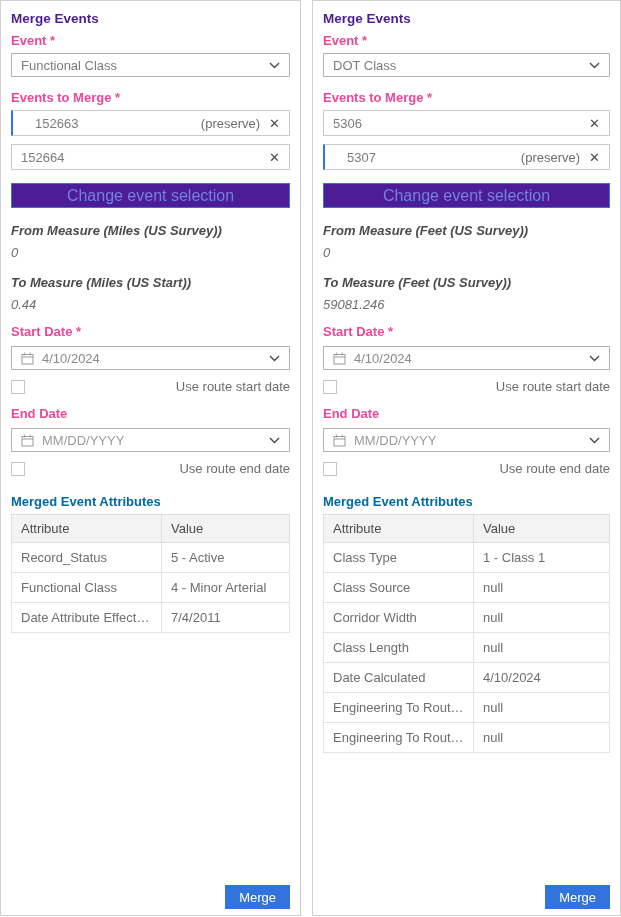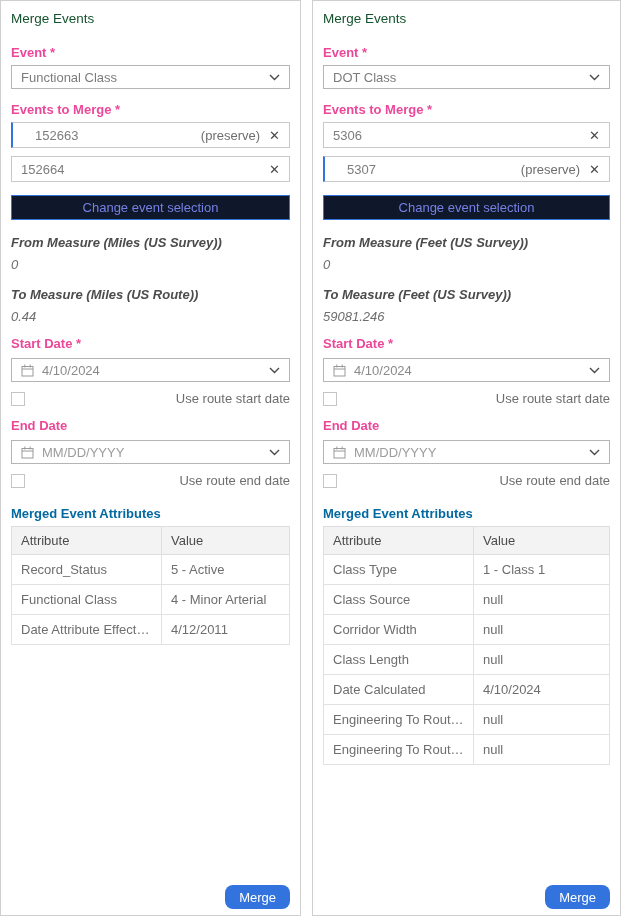--- a/index.html
+++ b/index.html
@@ -11,21 +11,21 @@
   }
   .wrap { display: flex; gap: 11px; }
   .panel {
     background: #fff; border: 1px solid #cfcfcf;
     height: 916px; padding: 10px 10px 5px;
     display: flex; flex-direction: column;
   }
   .panel.left  { width: 301px; }
   .panel.right { width: 309px; }
 
-  .panel-title { font-size: 13.5px; font-weight: 400; color: #14532d; margin: 0 0 18px; line-height: 16px; }
+  .panel-title { font-size: 13.5px; font-weight: 700; color: #4c1d95; margin: 0 0 6px; line-height: 16px; }
 
   .field-label { font-weight: 700; color: #ec4899; line-height: 16px; margin: 0 0 4px; }
   .info-label  { font-weight: 700; color: #4c4c4c; line-height: 16px; }
   .info-value  { color: #6e6e6e; line-height: 14px; margin-top: 7px; }
 
   .select {
     height: 24px; border: 1px solid #b5b5b5; background: #fff;
     display: flex; align-items: center; padding: 0 9px;
     color: #7c7c7c; cursor: pointer; margin-bottom: 13px;
   }
@@ -39,22 +39,22 @@
   .event-item.preserved { border-left: 2px solid #3273de; padding-left: 22px; }
   .event-item .grow { flex: 1; }
   .preserve-label { color: #6e6e6e; margin-right: 9px; }
   .remove-btn {
     background: none; border: none; padding: 0; margin: 0;
     font-size: 13px; color: #4a4a4a; cursor: pointer; line-height: 1;
     font-family: "DejaVu Sans", sans-serif;
   }
 
   .change-btn {
-    width: 100%; height: 25px; margin: 5px 0 0; background: #0f172a;
-    border: 1px solid #3273de; color: #7680e2; font-size: 13px;
+    width: 100%; height: 25px; margin: 5px 0 0; background: #4c1d95;
+    border: 1px solid #3273de; color: #7680e2; font-size: 16px;
     font-family: "Liberation Sans", sans-serif; cursor: pointer;
   }
 
   .measure-block { margin-top: 15px; font-style: italic; }
 
   .date-label { margin-top: 12px; }
   .datepicker {
     height: 24px; border: 1px solid #b5b5b5; background: #fff;
     display: flex; align-items: center; padding: 0 9px; gap: 8px;
     color: #8a8a8a; cursor: pointer; margin-top: 2px;
@@ -73,21 +73,21 @@
     padding: 6px 9px; border: 1px solid #dedede; height: 28px;
   }
   table.attr-table td {
     color: #6e6e6e; padding: 7px 9px; border: 1px solid #e2e2e2; height: 29px;
     white-space: nowrap; overflow: hidden; text-overflow: ellipsis; max-width: 150px;
   }
   table.attr-table th:first-child, table.attr-table td:first-child { width: 50%; }
 
   .footer { margin-top: auto; display: flex; justify-content: flex-end; padding-bottom: 1px; }
   .merge-btn {
-    background: #3273de; color: #fff; border: none; border-radius: 8px;
+    background: #3273de; color: #fff; border: none; border-radius: 0;
     height: 24px; padding: 0 14px; font-size: 13px; cursor: pointer;
     font-family: "Liberation Sans", sans-serif;
   }
 
   .icon-svg { display: block; flex: none; }
 </style>
 </head>
 <body>
 
 <svg width="0" height="0" style="position:absolute">
@@ -131,21 +131,21 @@
       <button class="remove-btn">✕</button>
     </div>
 
     <button class="change-btn">Change event selection</button>
 
     <div class="measure-block">
       <div class="info-label">From Measure (Miles (US Survey))</div>
       <div class="info-value">0</div>
     </div>
     <div class="measure-block">
-      <div class="info-label">To Measure (Miles (US Route))</div>
+      <div class="info-label">To Measure (Miles (US Start))</div>
       <div class="info-value">0.44</div>
     </div>
 
     <div class="field-label date-label">Start Date *</div>
     <div class="datepicker">
       <svg class="icon-svg" width="13" height="13">
           <use href="#i-calendar"></use>
         </svg>
       <span class="grow">4/10/2024</span>
       <svg class="icon-svg" width="11" height="7">
@@ -184,21 +184,21 @@
           <tr>
             <td>Record_Status</td>
             <td>5 - Active</td>
           </tr>
           <tr>
             <td>Functional Class</td>
             <td>4 - Minor Arterial</td>
           </tr>
           <tr>
             <td>Date Attribute Effective</td>
-            <td>4/12/2011</td>
+            <td>7/4/2011</td>
           </tr>
         </tbody>
     </table>
 
     <div class="footer">
       <button class="merge-btn">Merge</button>
     </div>
   </section>
 
   <section class="panel right">

